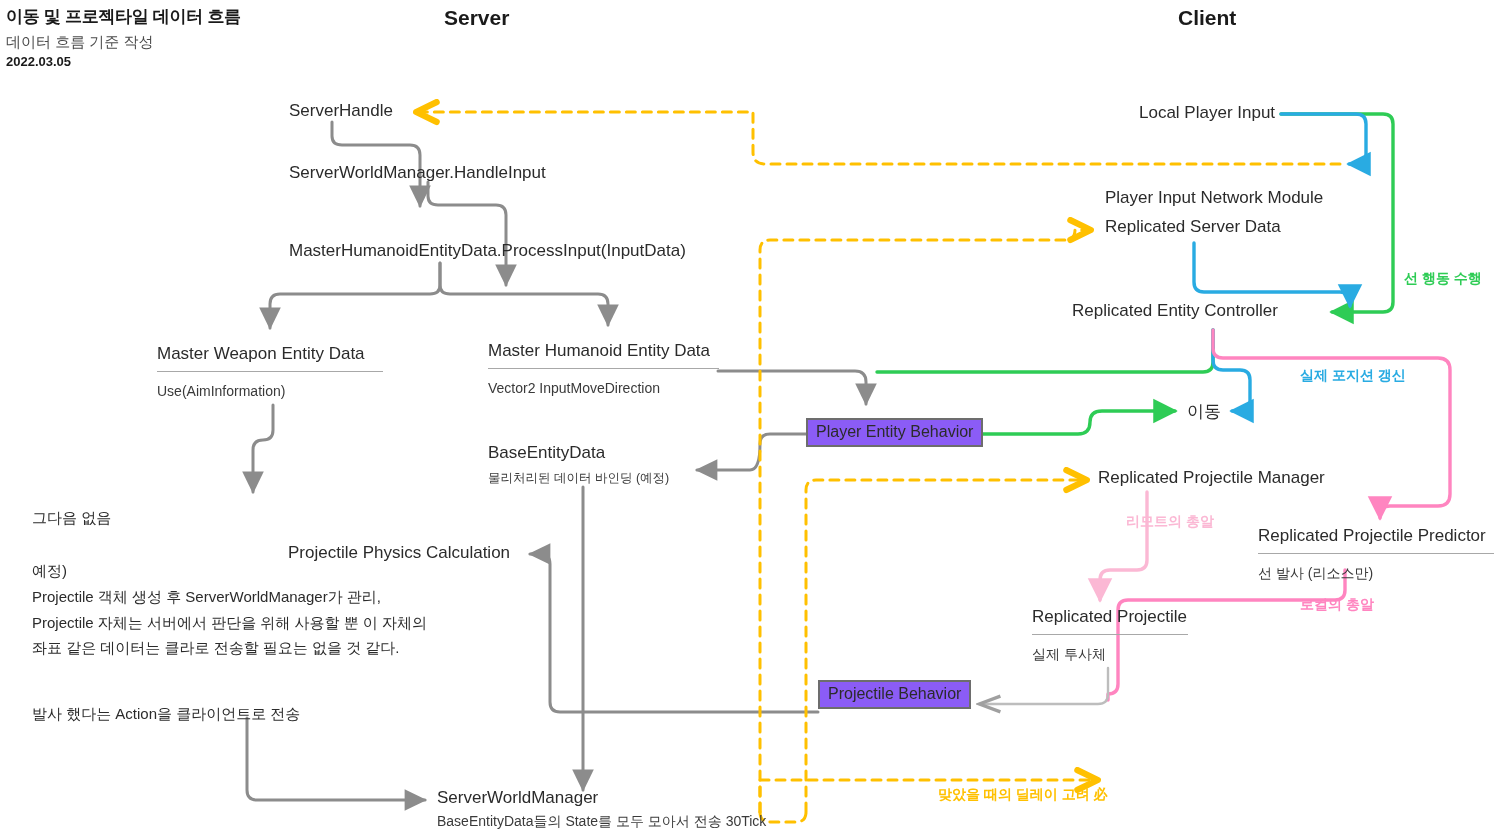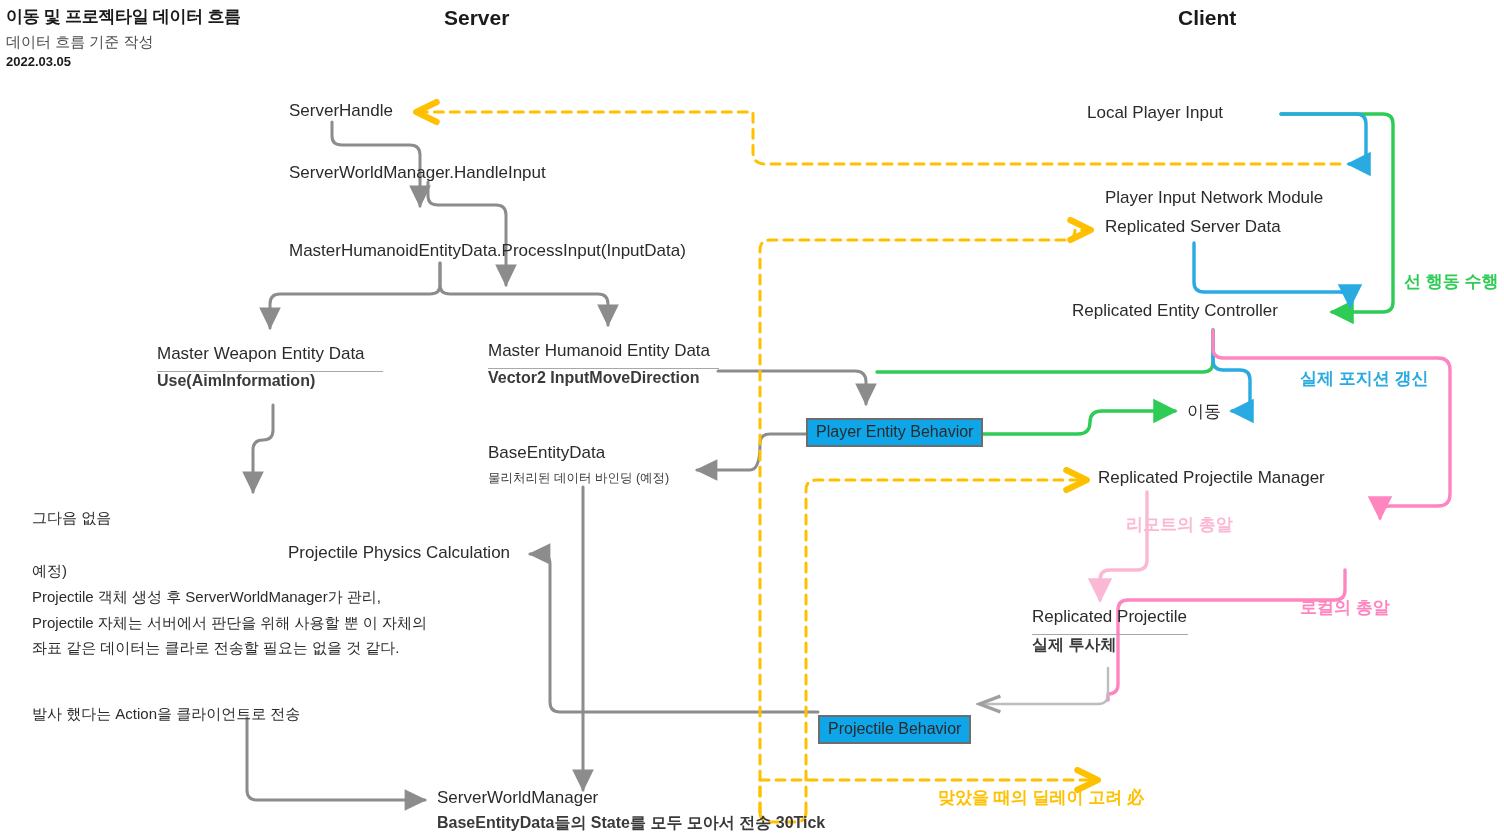--- a/index.html
+++ b/index.html
@@ -16,28 +16,28 @@
   .title-sub{font-size:15px;color:#4a4a4a;}
   .title-date{font-size:13px;color:#1a1a1a;font-weight:bold;}
 
   .col-head{font-size:21px;font-weight:bold;color:#1a1a1a;}
   .lbl-lg{font-size:17px;color:#2b2b2b;}
 
   
   .sect{position:absolute;}
   .sect .h{font-size:17px;color:#2b2b2b;white-space:nowrap;}
   .sect .rule{height:1px;background:#a8a8a8;margin-top:7px;}
-  .sect .s{font-size:16px;color:#3a3a3a;white-space:nowrap;font-weight:bold;}
+  .sect .s{font-size:14px;color:#3a3a3a;margin-top:11px;white-space:nowrap;}
 
   .boxed{
-    border:2px solid #6d6d6d;background:#0ea5e9;
+    border:2px solid #6d6d6d;background:#8b5cf6;
     padding:3px 8px 4px 8px;font-size:16px;color:#2b2b2b;line-height:1.15;
   }
 
-  .tag{position:absolute;font-size:17px;font-weight:bold;white-space:nowrap;}
+  .tag{position:absolute;font-size:14px;font-weight:bold;white-space:nowrap;}
   .tag-green{color:#2ECC55;}
   .tag-blue{color:#29ABE2;}
   .tag-pink{color:#FF85C0;}
   .tag-pink-l{color:#FBB8D4;}
   .tag-orange{color:#FFC000;}
 
   .para{position:absolute;font-size:15px;color:#2b2b2b;line-height:1.72;white-space:pre;}
 </style>
 </head>
 <body>
@@ -157,45 +157,50 @@
   <div class="node lbl-lg" style="left:288px;top:543px;">Projectile Physics Calculation</div>
 
   <div class="sect" style="left:437px;top:788px;width:0;">
     <div class="h">ServerWorldManager</div>
     <div class="s" style="margin-top:5px;">BaseEntityData들의 State를 모두 모아서 전송 30Tick</div>
   </div>
 
   <div class="node" style="left:806px;top:418px;">
     <div class="boxed">Player Entity Behavior</div>
   </div>
-  <div class="node" style="left:818px;top:715px;border-radius:10px;">
+  <div class="node" style="left:818px;top:680px;border-radius:10px;">
     <div class="boxed">Projectile Behavior</div>
   </div>
 
   <div class="para" style="left:32px;top:505px;">그다음 없음</div>
 
   <div class="para" style="left:32px;top:558px;">예정)
 Projectile 객체 생성 후 ServerWorldManager가 관리,
 Projectile 자체는 서버에서 판단을 위해 사용할 뿐 이 자체의
 좌표 같은 데이터는 클라로 전송할 필요는 없을 것 같다.</div>
 
   <div class="para" style="left:32px;top:701px;">발사 했다는 Action을 클라이언트로 전송</div>
 
-  <div class="node lbl-lg" style="left:1087px;top:103px;">Local Player Input</div>
+  <div class="node lbl-lg" style="left:1139px;top:103px;">Local Player Input</div>
 
   <div class="node lbl-lg" style="left:1105px;top:153px;margin-top:35px;">Player Input Network Module</div>
 
   <div class="node lbl-lg" style="left:1105px;top:217px;">Replicated Server Data</div>
 
   <div class="node lbl-lg" style="left:1072px;top:301px;">Replicated Entity Controller</div>
 
   <div class="node lbl-lg" style="left:1187px;top:400px;">이동</div>
 
   <div class="node lbl-lg" style="left:1098px;top:468px;">Replicated Projectile Manager</div>
 
+  <div class="sect" style="left:1258px;top:526px;width:236px;">
+    <div class="h">Replicated Projectile Predictor</div>
+    <div class="rule"></div>
+    <div class="s">선 발사 (리소스만)</div>
+  </div>
 
   <div class="sect" style="left:1032px;top:607px;width:156px;">
     <div class="h">Replicated Projectile</div>
     <div class="rule"></div>
     <div class="s">실제 투사체</div>
   </div>
 
 
   <div class="tag tag-green" style="left:1404px;top:270px;">선 행동 수행</div>
 

